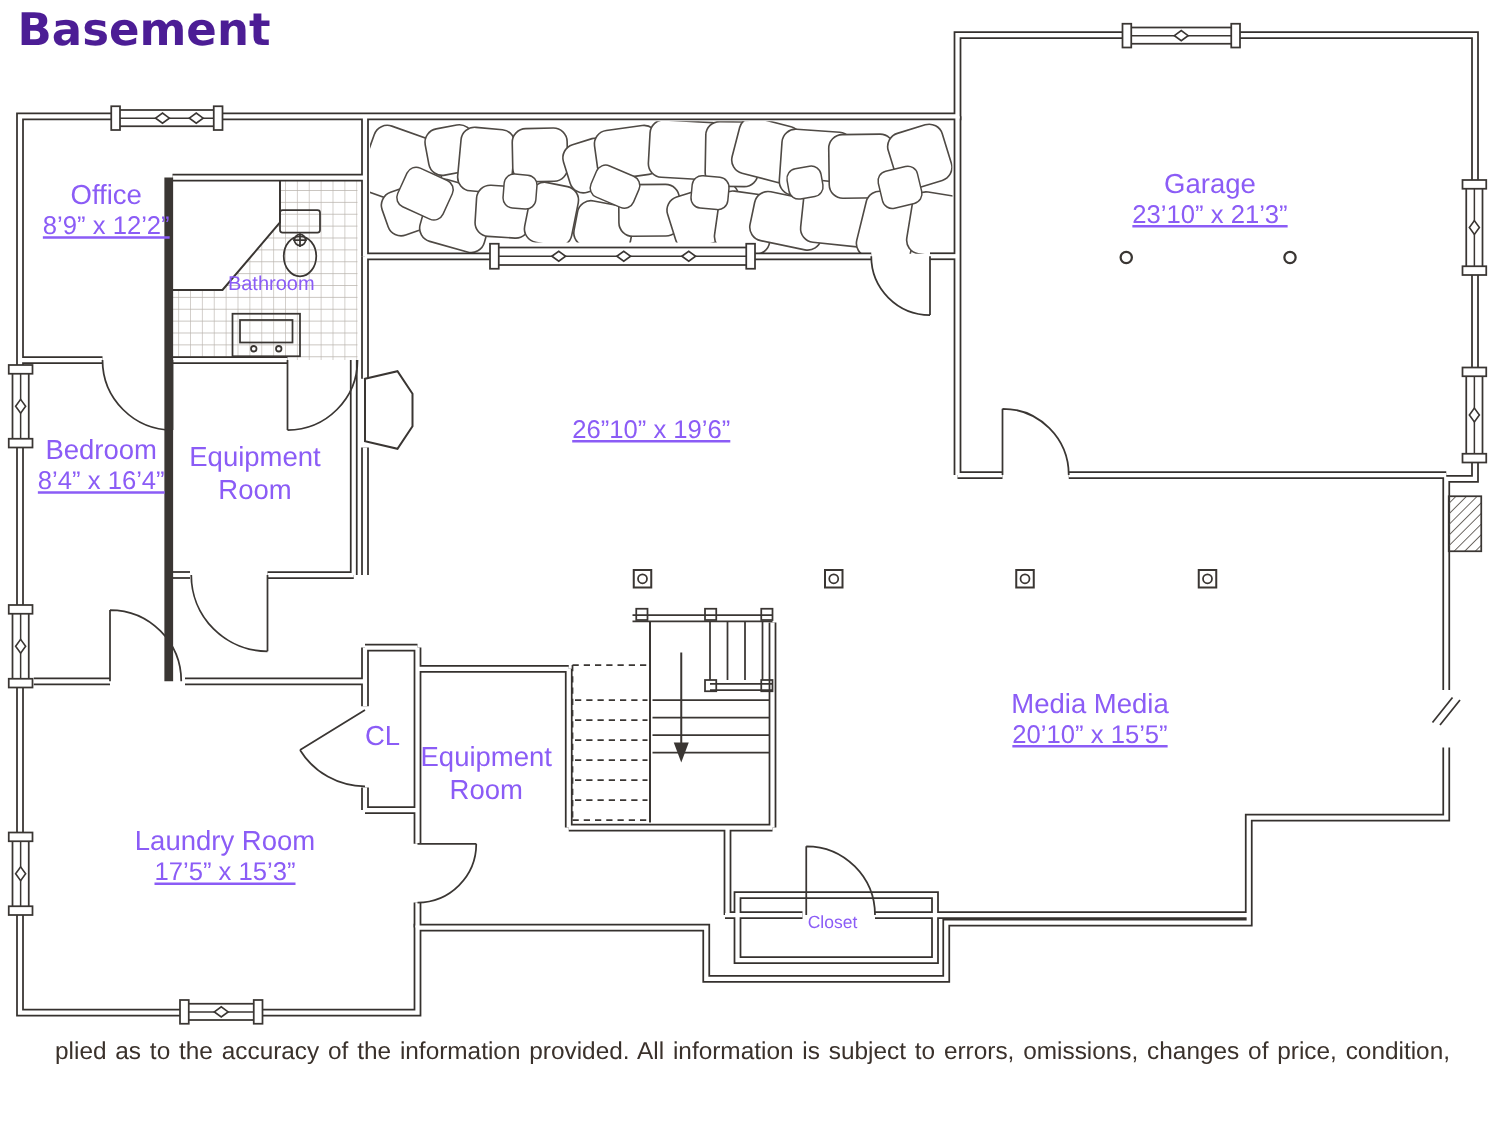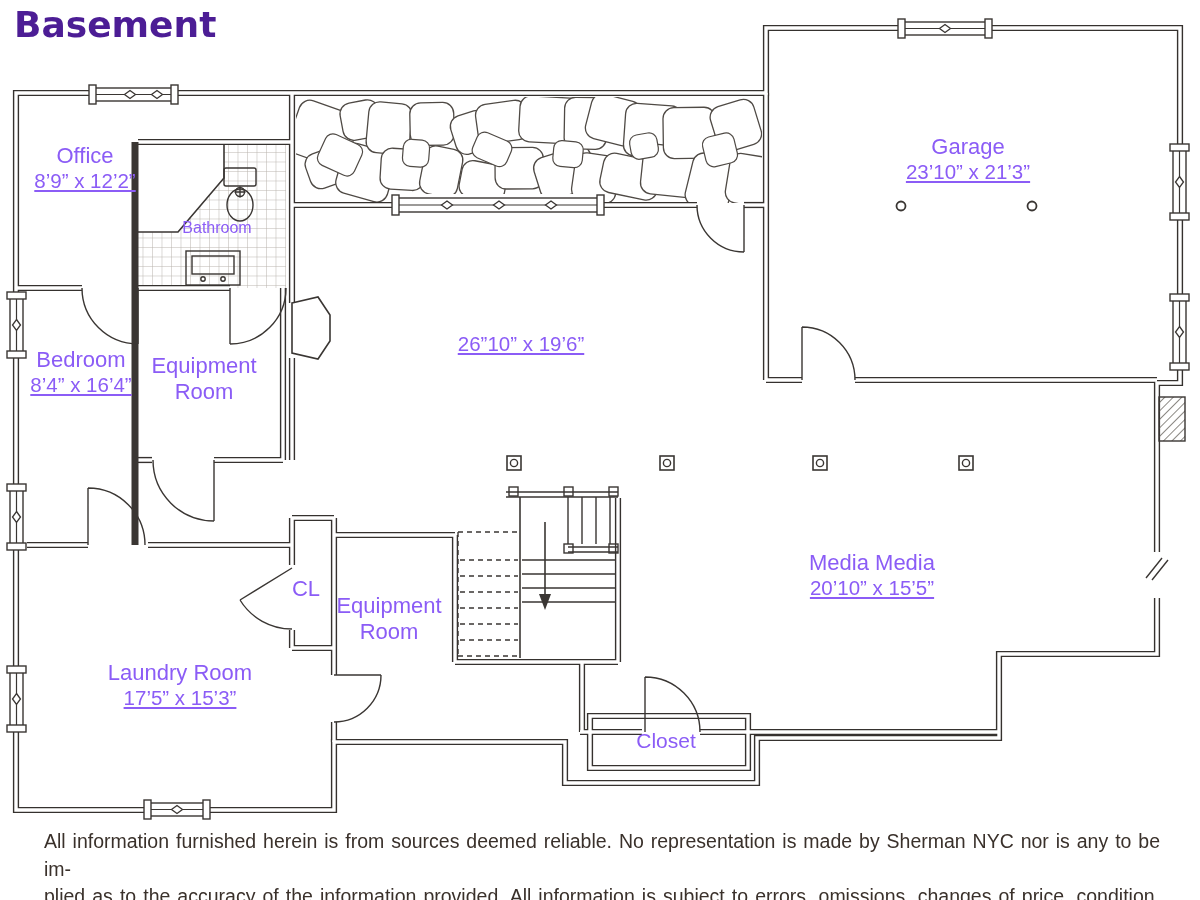--- a/index.html
+++ b/index.html
@@ -346,20 +346,19 @@
   <div class="room-name">CL</div>
 </div>
 <div class="room-label narrow" style="left:389px;top:593px">
   <div class="room-name">Equipment Room</div>
 </div>
 <div class="room-label" style="left:180px;top:660px">
   <div class="room-name">Laundry Room</div>
   <div class="room-dims">17’5” x 15’3”</div>
 </div>
 <div class="room-label" style="left:666px;top:729px">
-  <div class="room-name" style="font-size:21px">Closet</div>
+  <div class="room-name" style="font-size:14px">Closet</div>
 </div>
 
 <div class="disclaimer">
-  <div class="just">All information furnished herein is from sources deemed reliable. No representation is made by Sherman NYC nor is any to be im-</div>
   <div class="just">plied as to the accuracy of the information provided. All information is subject to errors, omissions, changes of price, condition,</div>
 
 </div>
 
 </body></html>

